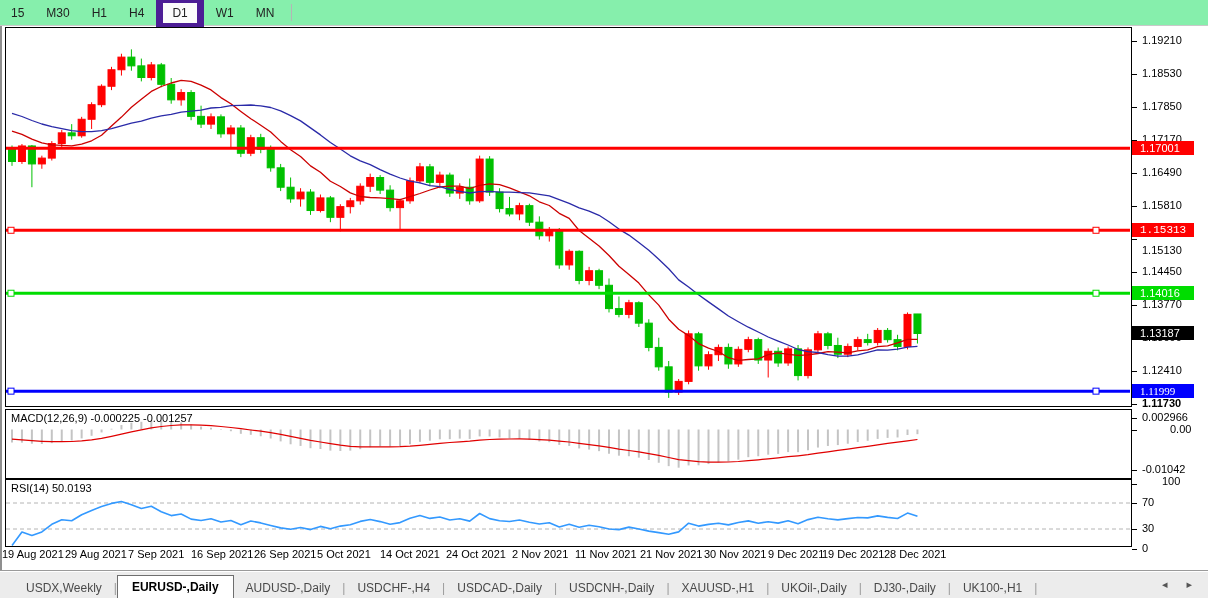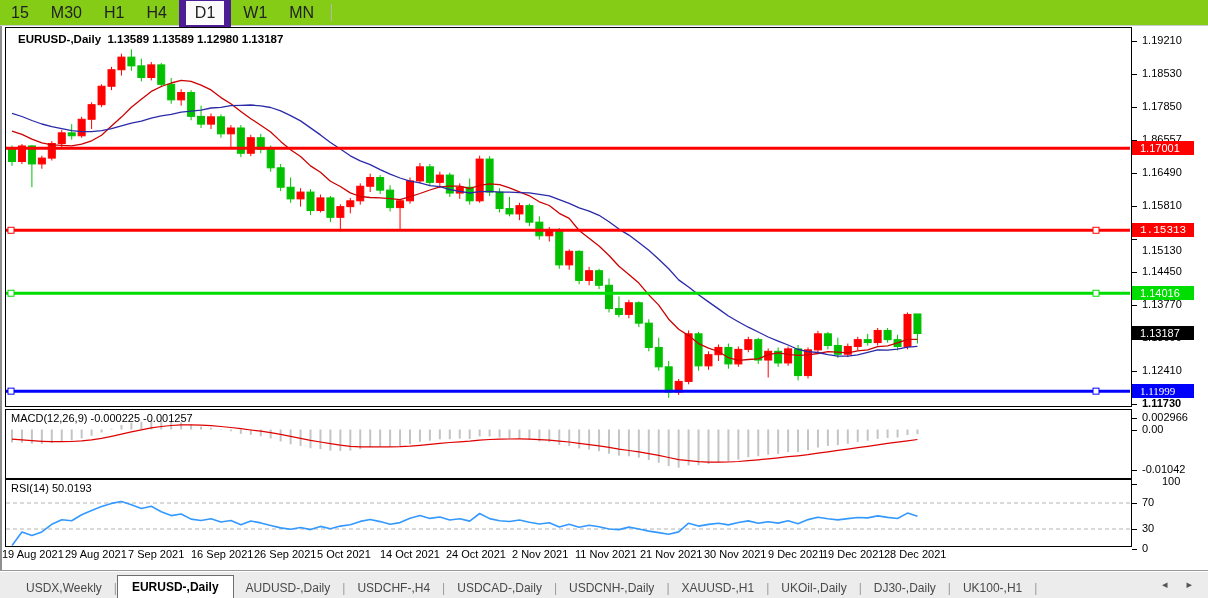--- a/index.html
+++ b/index.html
@@ -1,20 +1,20 @@
 <!DOCTYPE html>
 <html><head>
 <meta charset="utf-8">
 <style>
   html,body{margin:0;padding:0;background:#fff;width:1208px;height:598px;overflow:hidden;
     font-family:"Liberation Sans",sans-serif;-webkit-font-smoothing:antialiased;}
   #app{position:relative;width:1208px;height:598px;background:#fff;}
   
-  #toolbar{position:absolute;left:0;top:0;width:1208px;height:25px;background:#84cc16;
-    border-bottom:1px solid #c9c9c9;display:flex;align-items:center;font-size:16px;color:#222;}
+  #toolbar{position:absolute;left:0;top:0;width:1208px;height:25px;background:#86efac;
+    border-bottom:1px solid #c9c9c9;display:flex;align-items:center;font-size:12px;color:#222;}
   .tf-btn{padding:3px 9px;margin:0 1px;cursor:default;border:1px solid transparent;}
   .tf-btn.active{background:#fbfbfb;border:7px solid #4c1d95;}
   .tb-sep{width:1px;height:17px;background:#b5b5b5;margin:0 6px;}
   
   #win-edge{position:absolute;left:0;top:26px;width:2px;height:544px;background:#8f8f8f;}
   
   .pane{position:absolute;left:5px;width:1127px;border:1px solid #000;background:#fff;box-sizing:border-box;}
   #pane-main{top:27px;height:380px;}
   #pane-macd{top:409px;height:70px;}
   #pane-rsi{top:479px;height:68px;}
@@ -55,24 +55,20 @@
       <div class="tf-btn">H1</div>
       <div class="tf-btn">H4</div>
       <div class="tf-btn active">D1</div>
       <div class="tf-btn">W1</div>
       <div class="tf-btn">MN</div>
       <div class="tb-sep"></div>
     </div>
 
   <div id="win-edge"></div>
 
-  <div id="chart-title">
-    <span class="tri"></span><span>EURUSD-,Daily</span>&nbsp;
-    <span>1.13589 1.13589 1.12980 1.13187</span>
-  </div>
 
   <div class="ind-label" id="macd-label">
     <span>MACD(12,26,9)</span> <span>-0.000225 -0.001257</span>
   </div>
   <div class="ind-label" id="rsi-label">
     <span>RSI(14)</span> <span>50.0193</span>
   </div>
 
   <div class="pane" id="pane-main">
     <svg id="svg-main" width="1124" height="378">
@@ -380,41 +376,41 @@
   </div>
 
   <div id="price-axis">
       <div class="ax-tick" style="top: 15.1068px;"></div>
       <div class="ax-lbl" style="top: 8.1068px;">1.19210</div>
       <div class="ax-tick" style="top: 48.1165px;"></div>
       <div class="ax-lbl" style="top: 41.1165px;">1.18530</div>
       <div class="ax-tick" style="top: 81.1262px;"></div>
       <div class="ax-lbl" style="top: 74.1262px;">1.17850</div>
       <div class="ax-tick" style="top: 114.136px;"></div>
-      <div class="ax-lbl" style="top: 107.136px;">1.86557</div>
+      <div class="ax-lbl" style="top: 107.136px;">1.17170</div>
       <div class="ax-tick" style="top: 147.146px;"></div>
       <div class="ax-lbl" style="top: 140.146px;">1.16490</div>
       <div class="ax-tick" style="top: 180.155px;"></div>
       <div class="ax-lbl" style="top: 173.155px;">1.15810</div>
       <div class="ax-tick" style="top: 213.165px;"></div>
       <div class="ax-lbl" style="top: 206.165px; margin-top: 12px;">1.15130</div>
       <div class="ax-tick" style="top: 246.175px;"></div>
       <div class="ax-lbl" style="top: 239.175px;">1.14450</div>
       <div class="ax-tick" style="top: 279.184px;"></div>
       <div class="ax-lbl" style="top: 272.184px;">1.13770</div>
       <div class="ax-tick" style="top: 312.194px;"></div>
       <div class="ax-lbl" style="top: 305.194px;">1.13090</div>
       <div class="ax-tick" style="top: 345.204px;"></div>
       <div class="ax-lbl" style="top: 338.204px;">1.12410</div>
       <div class="ax-tick" style="top: 378.214px;"></div>
       <div class="ax-lbl" style="top: 371.214px; font-weight: bold;">1.11730</div>
       <div class="ax-tick" style="top: 391.959px;"></div>
       <div class="ax-lbl" style="top: 384.959px;">0.002966</div>
       <div class="ax-tick" style="top: 403.5px;"></div>
-      <div class="ax-lbl" style="top: 396.5px;">0.00</div>
+      <div class="ax-lbl" style="top: 396.5px; margin-left: 28px;">0.00</div>
       <div class="ax-tick" style="top: 444.044px;"></div>
       <div class="ax-lbl" style="top: 437.044px;">-0.01042</div>
       <div class="ax-tick" style="top: 457.5px;"></div>
       <div class="ax-lbl" style="top: 449px; margin-left: 20px;">100</div>
       <div class="ax-tick" style="top: 477px;"></div>
       <div class="ax-lbl" style="top: 470px;">70</div>
       <div class="ax-tick" style="top: 503px;"></div>
       <div class="ax-lbl" style="top: 496px;">30</div>
       <div class="ax-tick" style="top: 522.5px;"></div>
       <div class="ax-lbl" style="top: 515.5px;">0</div>

